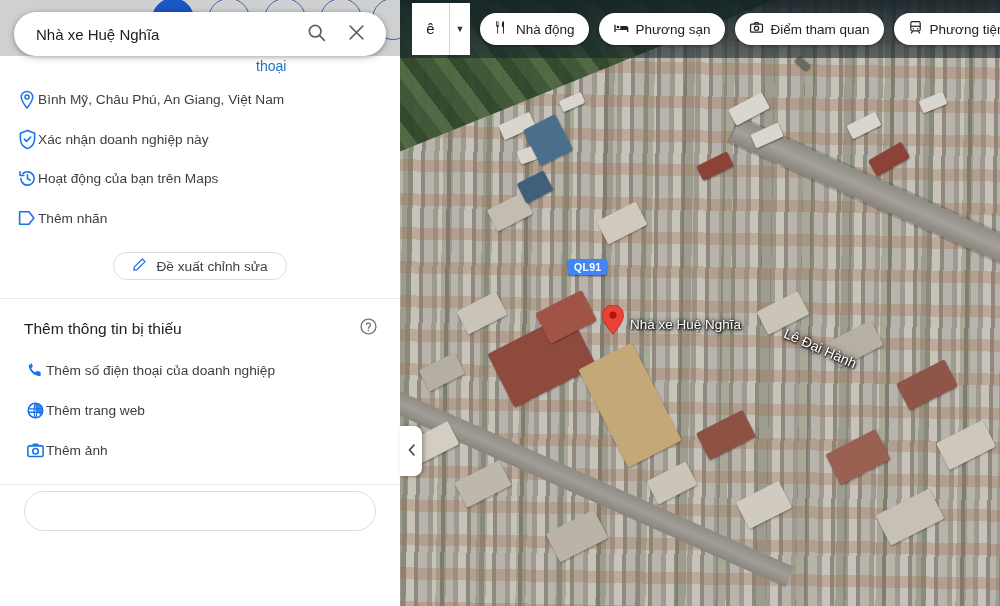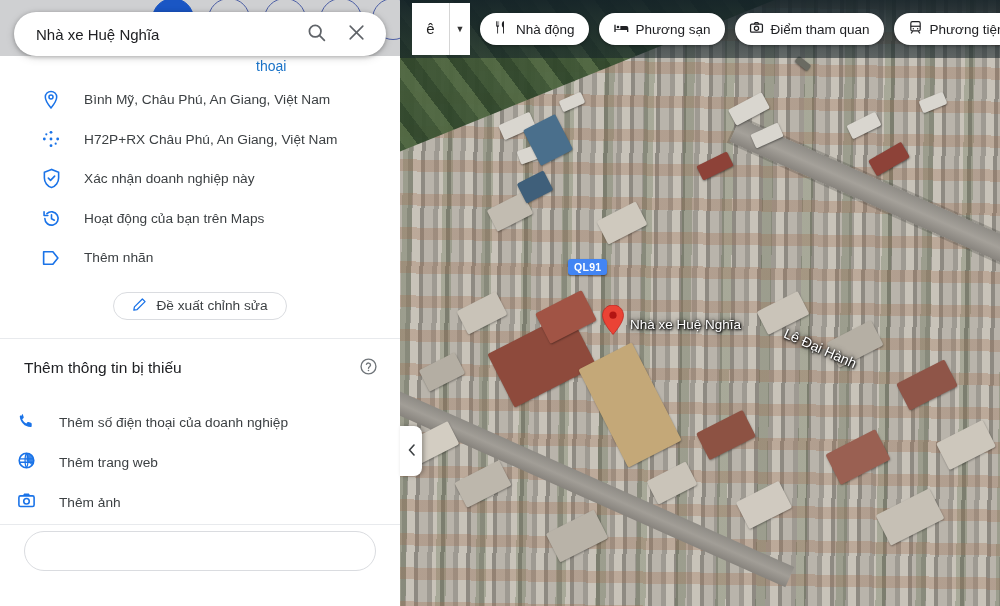--- a/index.html
+++ b/index.html
@@ -244,22 +244,21 @@
     position: absolute;
     left: 0; top: 80px;
     width: 400px; height: 526px;
     background: #fff;
     overflow: hidden;
   }
 
   .info-row {
     display: flex; align-items: center;
     height: 39.5px;
-    padding-left: 40px;
-    gap: 22px;
+    padding-left: 16px;
   }
   .info-row .ic { flex: none; width: 22px; display: flex; justify-content: center; }
   .info-row .txt {
     font-size: 13.7px;
     color: #3c4043;
     white-space: nowrap;
   }
 
   .edit-wrap {
     display: flex; justify-content: center;
@@ -280,24 +279,23 @@
 
   .divider { height: 1px; background: #e8eaed; margin: 0; }
 
   .section-head {
     display: flex; align-items: center; justify-content: space-between;
     padding: 18px 22px 10px 24px;
   }
   .section-head .title { font-size: 15.5px; color: #202124; }
 
   .missing-row {
-    display: flex; align-items: flex-end;
+    display: flex; align-items: center;
     height: 40px;
-    padding-left: 15px;
-    gap: 22px;
+    padding-left: 24px;
   }
   .missing-row .ic { flex: none; width: 22px; display: flex; justify-content: center; }
   .missing-row .txt { font-size: 13.7px; color: #3c4043; }
 
   .qa-head { padding: 20px 24px 6px; font-size: 15.5px; color: #202124; }
   .qa-box {
     margin: 6px 24px 0;
     height: 40px;
     border: 1px solid #dadce0;
     border-radius: 20px;
@@ -458,34 +456,20 @@
       <div class="info-row">
         <span class="ic">
           <svg width="18" height="20" viewBox="0 0 24 26" fill="none" stroke="#1a73e8" stroke-width="2" aria-hidden="true">
             <path d="M12 1.6c-4.2 0-7.6 3.3-7.6 7.5 0 5.5 7.6 14.5 7.6 14.5s7.6-9 7.6-14.5c0-4.2-3.4-7.5-7.6-7.5z"></path>
             <circle cx="12" cy="9.1" r="2.7"></circle>
           </svg>
         </span>
         <span class="txt">Bình Mỹ, Châu Phú, An Giang, Việt Nam</span>
       </div>
 
-      <div class="info-row">
-        <span class="ic">
-          <svg width="20" height="20" viewBox="0 0 24 24" fill="#1a73e8" aria-hidden="true">
-            <circle cx="12" cy="4" r="1.7"></circle>
-            <circle cx="12" cy="12" r="1.7"></circle>
-            <circle cx="12" cy="20" r="1.7"></circle>
-            <circle cx="4" cy="12" r="1.7"></circle>
-            <circle cx="20" cy="12" r="1.7"></circle>
-            <circle cx="6.4" cy="6.4" r="1.3"></circle>
-            <circle cx="17.6" cy="17.6" r="1.3"></circle>
-          </svg>
-        </span>
-        <span class="txt">H72P+RX Châu Phú, An Giang, Việt Nam</span>
-      </div>
 
       <div class="info-row">
         <span class="ic">
           <svg width="19" height="21" viewBox="0 0 24 26" fill="none" stroke="#1a73e8" stroke-width="2" aria-hidden="true">
             <path d="M12 1.5L3 5.2v7.1c0 5.6 3.8 10.6 9 12 5.2-1.4 9-6.4 9-12V5.2L12 1.5z"></path>
             <path d="M8 12.6l2.8 2.8 5.2-5.4" stroke-linecap="round" stroke-linejoin="round"></path>
           </svg>
         </span>
         <span class="txt">Xác nhận doanh nghiệp này</span>
       </div>

